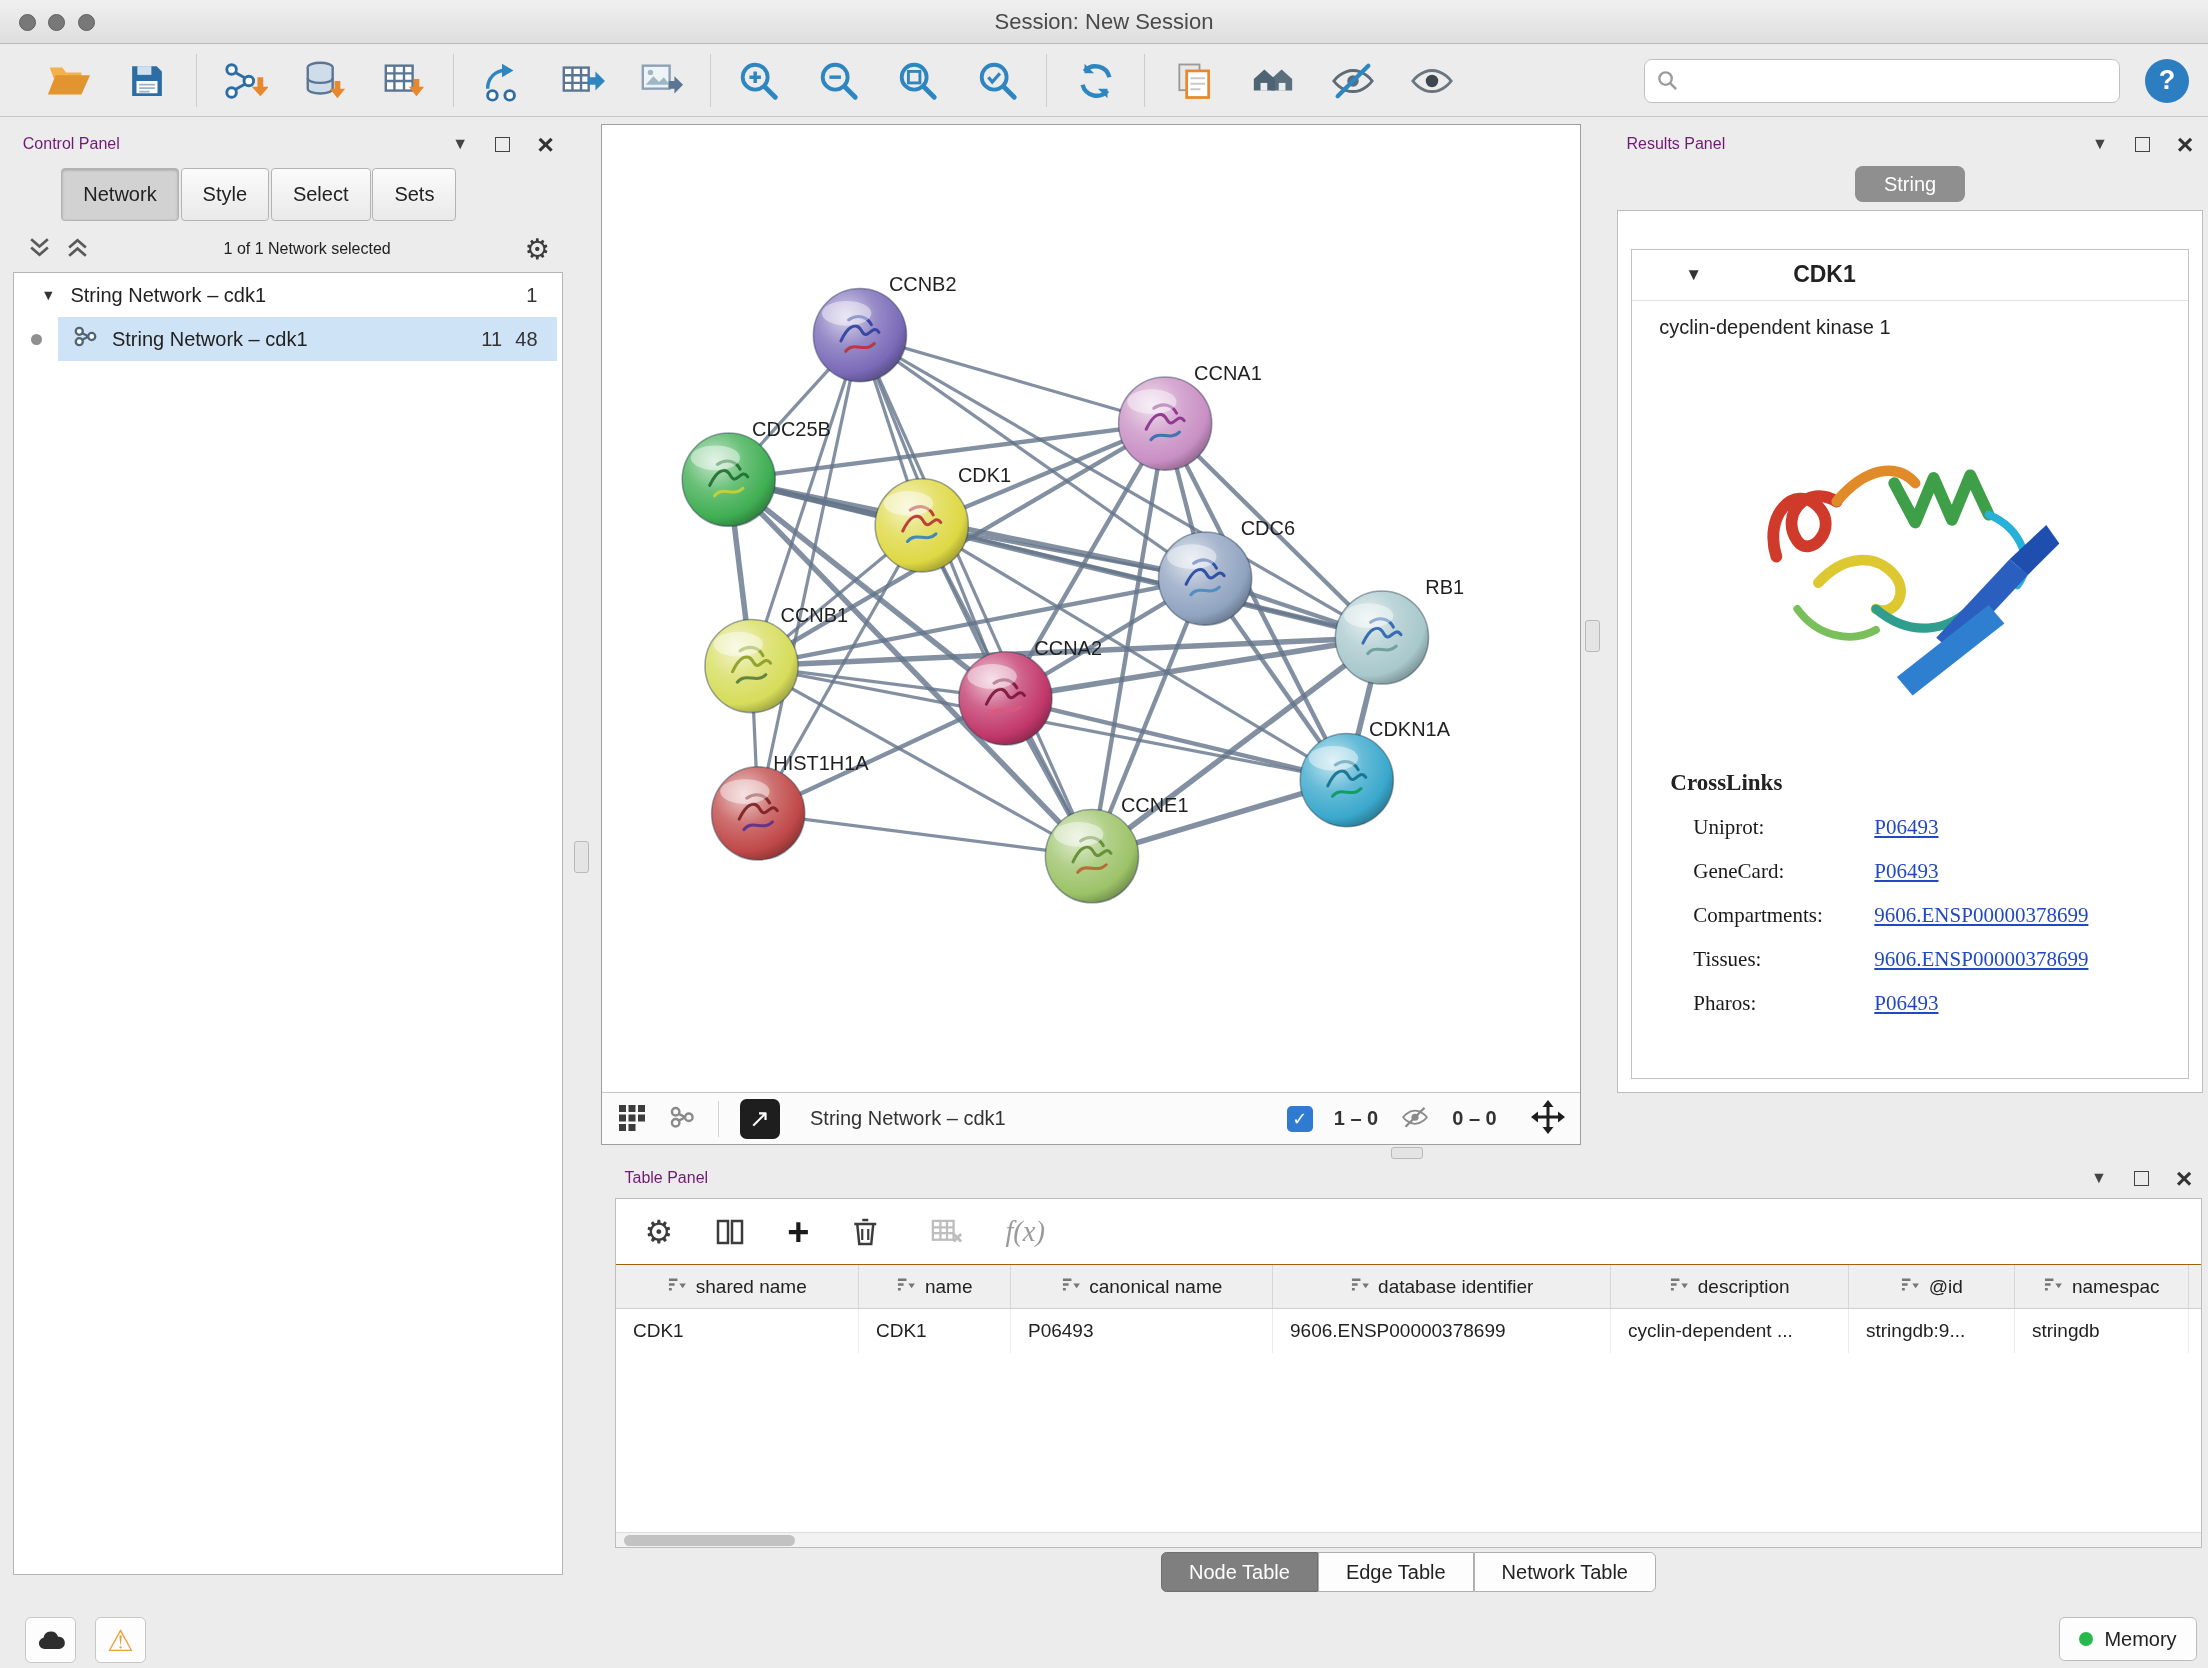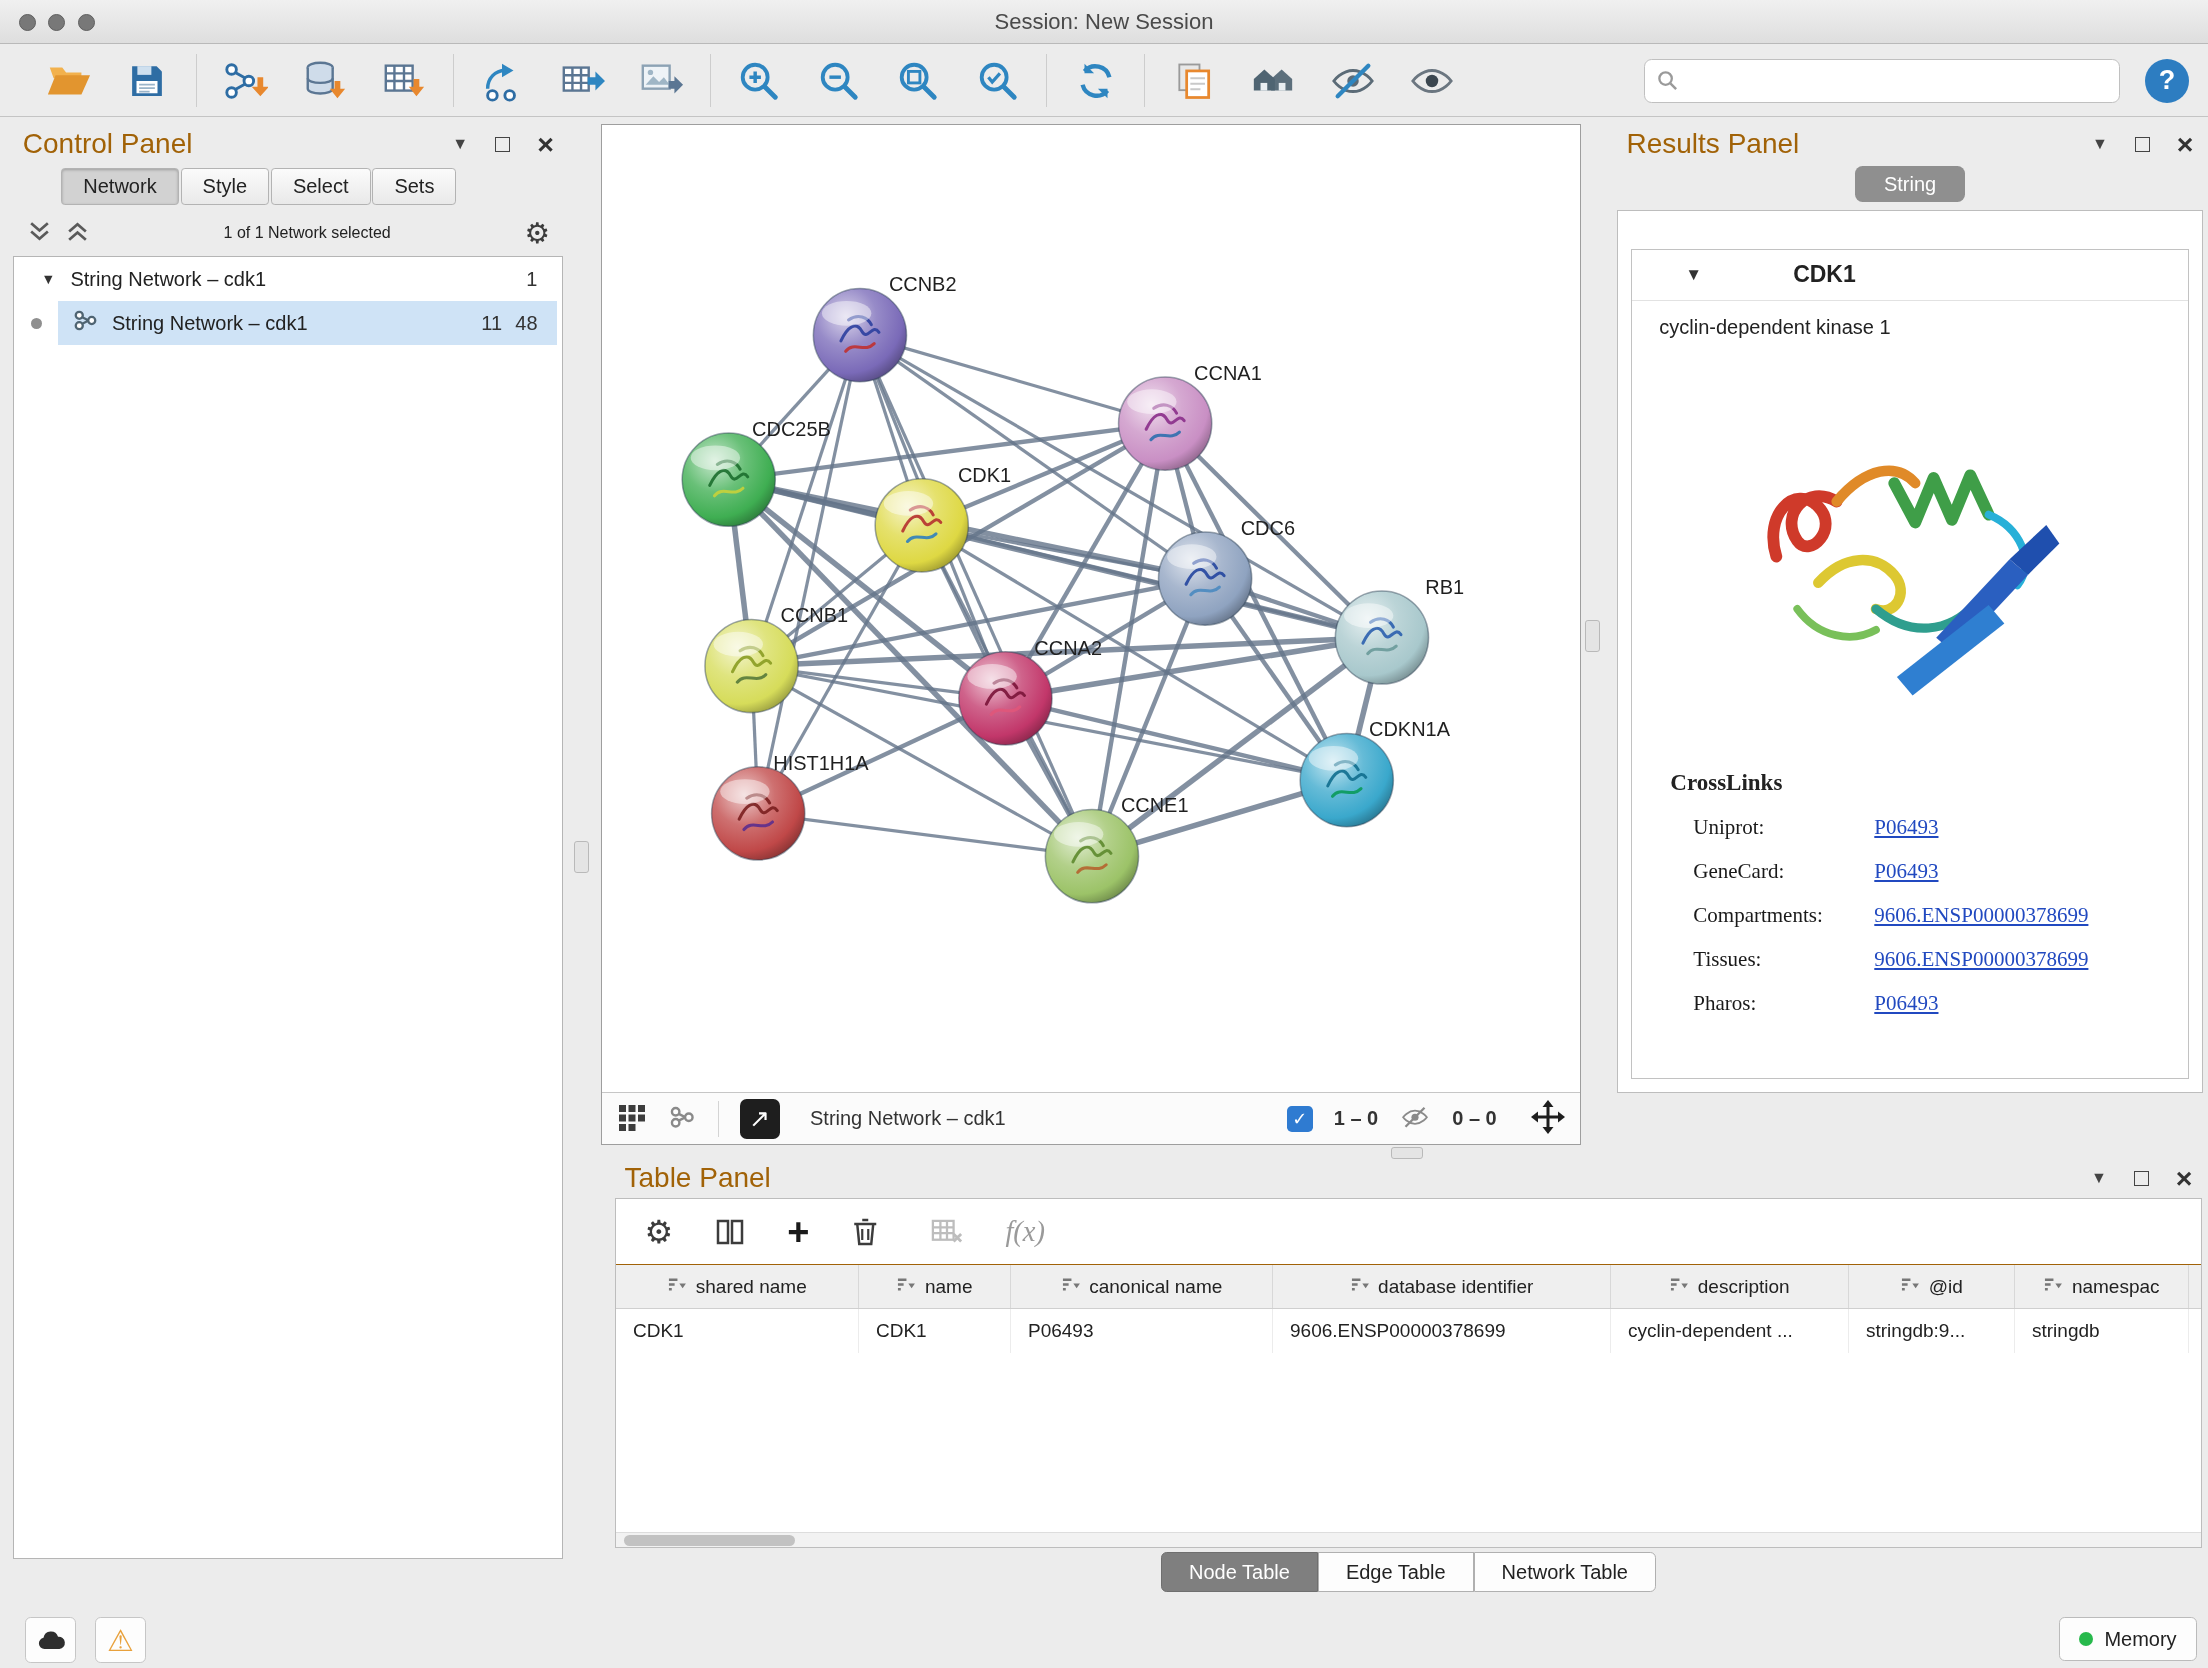--- a/index.html
+++ b/index.html
@@ -23,30 +23,30 @@
   .tb-icon { width:51px; height:51px; display:flex; align-items:center; justify-content:center; cursor:pointer; }
   .tb-spacer { flex:1; }
   .search-box { width:476px; height:44px; background:#fff; border:1px solid #c0c0c0; border-radius:7.6px;
     display:flex; align-items:center; padding:0 11.4px; gap:7.6px; }
   .search-box input { border:none; outline:none; flex:1; font-size:19px; font-family:"Liberation Sans",sans-serif; background:transparent; }
   .help-btn { width:44px; height:44px; border-radius:50%; background:#2d7dc1; color:#fff; font-size:27px; font-weight:bold;
     display:flex; align-items:center; justify-content:center; margin-left:25px; cursor:pointer; }
 
   
   .panel-head { display:flex; align-items:center; height:40px; padding:0 9.5px; }
-  .ph-title { font-size:28px; color:#a16207; }
+  .ph-title { font-size:16px; color:#701a75; }
   .ph-sp { flex:1; }
   .ph-caret { font-size:16px; color:#444; margin-right:27px; cursor:pointer; }
   .ph-float { width:15px; height:15px; border:1.9px solid #444; margin-right:27px; cursor:pointer; }
   .ph-close { font-size:28.5px; font-weight:bold; color:#333; line-height:1; cursor:pointer; }
 
   
   #control-panel { position:absolute; left:13.3px; top:124px; width:550px; height:1451px; }
   .cp-tabs { display:flex; gap:1.9px; padding:3.8px 0 5.7px 48px; }
-  .cp-tab { font-size:20px; padding:6px 21px; border:1px solid #b3b3b3; background:linear-gradient(#fbfbfb,#e9e9e9);
+  .cp-tab { font-size:20px; padding:14px 21px; border:1px solid #b3b3b3; background:linear-gradient(#fbfbfb,#e9e9e9);
     cursor:pointer; border-radius:3.8px; }
   .cp-tab.active { background:#d2d2d2; box-shadow:inset 0 1px 2.9px rgba(0,0,0,.25); }
   .cp-selrow { display:flex; align-items:center; height:46px; padding:0 13.3px; gap:13.3px; }
   .cp-selrow .sel-text { flex:1; text-align:center; font-size:16px; color:#222; }
   .gear { font-size:28.5px; color:#3c3c3c; cursor:pointer; }
   .cp-list { background:#fff; border:1px solid #b5b5b5; height:1303px; overflow:hidden; }
   .tree-row { display:flex; align-items:center; height:44px; font-size:20px; }
   .tree-root { padding-left:27px; gap:15px; }
   .tree-caret { font-size:14.3px; color:#333; }
   .tree-label { flex:1; }

